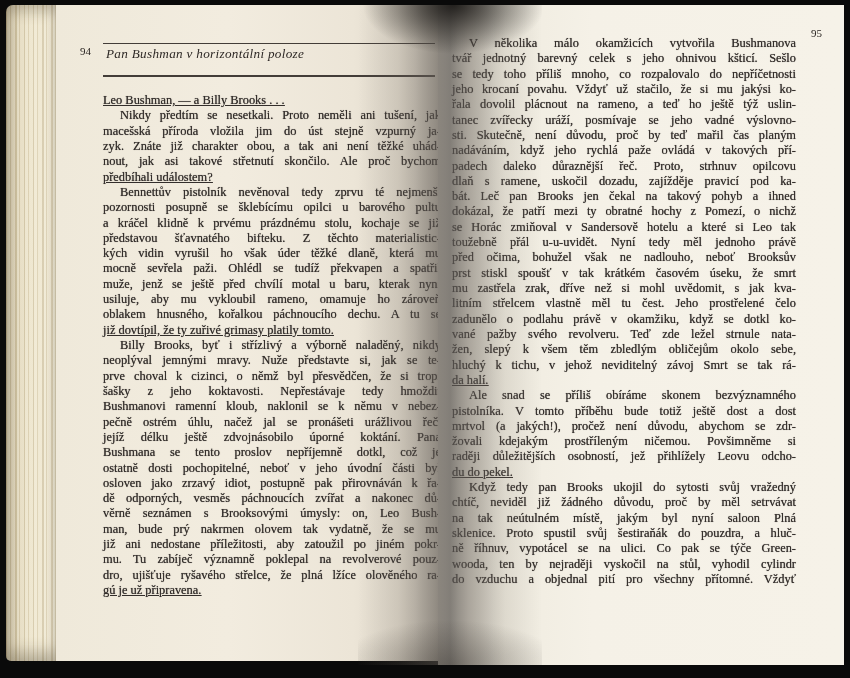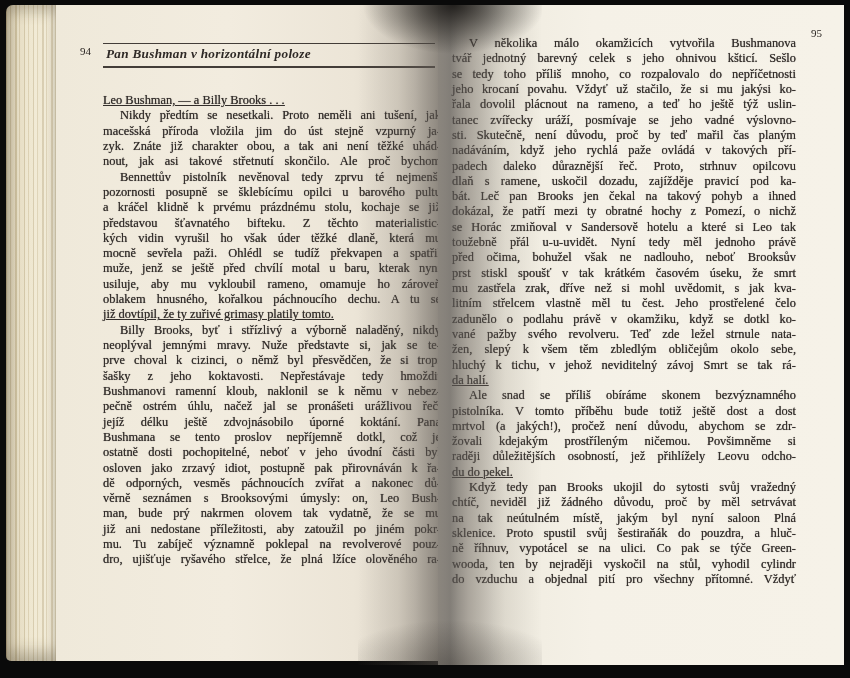--- a/index.html
+++ b/index.html
@@ -24,21 +24,21 @@
   .right-page{left:438px;width:406px;height:660px;
     background:linear-gradient(90deg,#b5b0a6 0%,#ddd8cc 5%,#efebdf 14%,#f5f1e7 38%,#f6f2e8 100%);}
 
   .pagenum{position:absolute;font-weight:normal;font-size:11px;color:#2c2724;}
   .pagenum-left{left:24px;top:40px;}
   .pagenum-right{right:22px;top:22px;}
 
   .running-header{position:absolute;left:47px;top:38px;width:332px;}
   .rule{height:1.4px;background:#433d38;}
   .header-title{font-style:italic;font-size:13.2px;color:#2e2926;
-    padding:2px 0 4px 3px;letter-spacing:.3px;font-weight:bold;}
+    padding:2px 0 13px 3px;letter-spacing:.3px;}
 
   .body-text{position:absolute;font-size:12.4px;color:#332e2b;
     text-shadow:0 0 .7px rgba(51,46,43,.85);}
   .left-body{left:47px;top:88px;width:338px;}
   .right-body{left:14px;top:31px;width:344px;}
 
   .line{height:15.32px;line-height:15.32px;text-align:justify;text-align-last:justify;
         overflow:visible;white-space:normal;}
   .line.lastline{text-align-last:left;text-decoration:underline;}
   .para.indent .line:first-child{text-indent:17px;}
@@ -70,20 +70,21 @@
     </div>
     <div class="body-text left-body">
         <div class="para">
           <div class="line lastline">Leo Bushman, — a Billy Brooks . . .</div>
         </div>
         <div class="para indent">
           <div class="line">Nikdy předtím se nesetkali. Proto neměli ani tušení, jak</div>
           <div class="line">macešská příroda vložila jim do úst stejně vzpurný ja-</div>
           <div class="line">zyk. Znáte již charakter obou, a tak ani není těžké uhád-</div>
           <div class="line">nout, jak asi takové střetnutí skončilo. Ale proč bychom</div>
+          <div class="line lastline">předbíhali událostem?</div>
         </div>
         <div class="para indent">
           <div class="line">Bennettův pistolník nevěnoval tedy zprvu té nejmenší</div>
           <div class="line">pozornosti posupně se šklebícímu opilci u barového pultu</div>
           <div class="line">a kráčel klidně k prvému prázdnému stolu, kochaje se již</div>
           <div class="line">představou šťavnatého bifteku. Z těchto materialistic-</div>
           <div class="line">kých vidin vyrušil ho však úder těžké dlaně, která mu</div>
           <div class="line">mocně sevřela paži. Ohlédl se tudíž překvapen a spatřil</div>
           <div class="line">muže, jenž se ještě před chvílí motal u baru, kterak nyní</div>
           <div class="line">usiluje, aby mu vykloubil rameno, omamuje ho zároveň</div>
@@ -100,20 +101,21 @@
           <div class="line">jejíž délku ještě zdvojnásobilo úporné koktání. Pana</div>
           <div class="line">Bushmana se tento proslov nepříjemně dotkl, což je</div>
           <div class="line">ostatně dosti pochopitelné, neboť v jeho úvodní části byl</div>
           <div class="line">osloven jako zrzavý idiot, postupně pak přirovnáván k řa-</div>
           <div class="line">dě odporných, vesměs páchnoucích zvířat a nakonec dů-</div>
           <div class="line">věrně seznámen s Brooksovými úmysly: on, Leo Bush-</div>
           <div class="line">man, bude prý nakrmen olovem tak vydatně, že se mu</div>
           <div class="line">již ani nedostane příležitosti, aby zatoužil po jiném pokr-</div>
           <div class="line">mu. Tu zabíječ významně poklepal na revolverové pouz-</div>
           <div class="line">dro, ujišťuje ryšavého střelce, že plná lžíce olověného ra-</div>
+          <div class="line lastline">gú je už připravena.</div>
         </div>
       </div>
   </div>
 
   <div class="page right-page">
     <span class="pagenum pagenum-right">95</span>
     <div class="body-text right-body">
         <div class="para indent">
           <div class="line">V několika málo okamžicích vytvořila Bushmanova</div>
           <div class="line">tvář jednotný barevný celek s jeho ohnivou kšticí. Sešlo</div>

